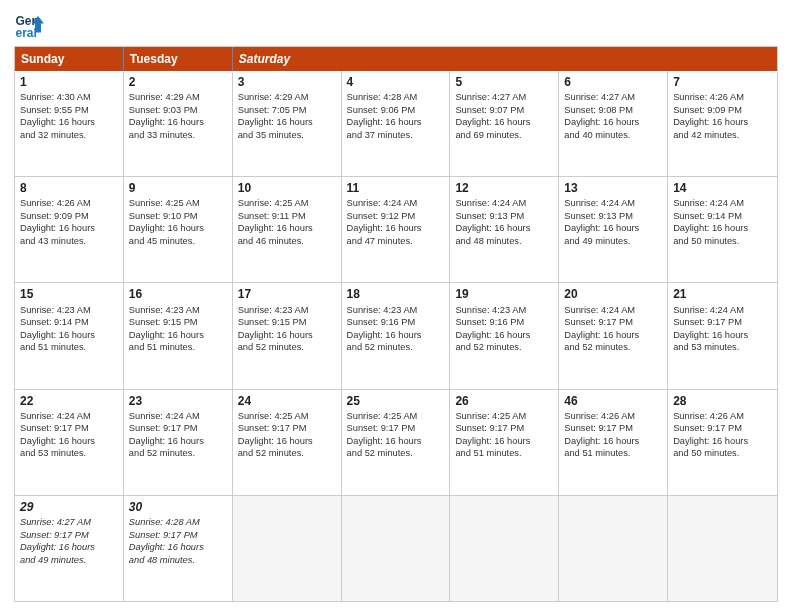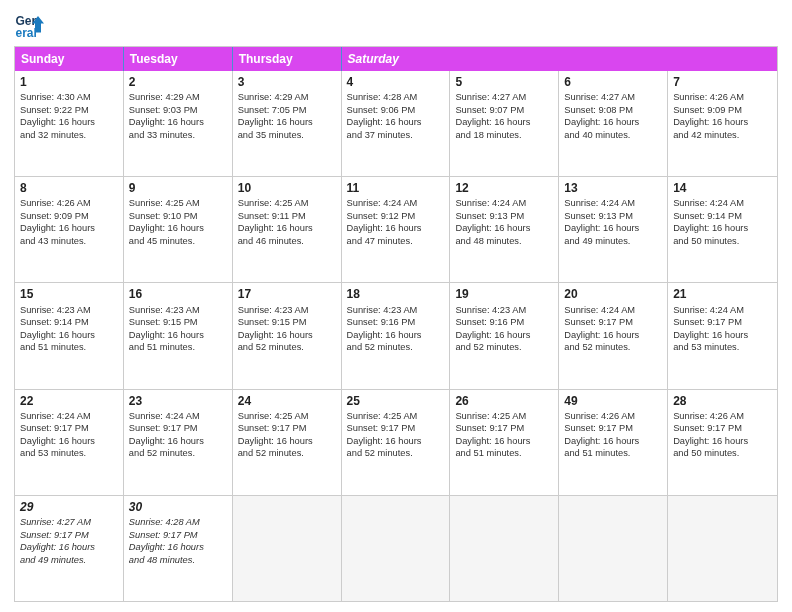--- a/index.html
+++ b/index.html
@@ -48,21 +48,21 @@
     }
     .calendar {
       flex: 1;
       display: flex;
       flex-direction: column;
       border: 1px solid #ccc;
     }
     .cal-header {
       display: grid;
       grid-template-columns: repeat(7, 1fr);
-      background: #d946ef;
+      background: #c2410c;
     }
     .cal-header-cell {
       color: #fff;
       font-weight: bold;
       font-size: 12px;
       padding: 5px 6px;
       text-align: left;
       border-right: 1px solid #4a8ed0;
     }
     .cal-header-cell:last-child {
@@ -129,29 +129,28 @@
     <div class="title-block">
       <div class="main-title"></div>
       <div class="subtitle"></div>
     </div>
   </div>
 
   <div class="calendar">
     <div class="cal-header" id="cal-header">
         <div class="cal-header-cell">Sunday</div>
         <div class="cal-header-cell">Tuesday</div>
-        <div class="cal-header-cell">Thursday</div>
         <div class="cal-header-cell">Saturday</div>
       </div>
     <div class="cal-body" id="cal-body">
         <div class="cal-row">
           <div class="cal-cell">
             <div class="day-num">1</div>
             <div class="cell-text">Sunrise: 4:30 AM</div>
-            <div class="cell-text">Sunset: 9:22 PM</div>
+            <div class="cell-text">Sunset: 9:55 PM</div>
             <div class="cell-text">Daylight: 16 hours</div>
             <div class="cell-text">and 32 minutes.</div>
           </div>
           <div class="cal-cell">
             <div class="day-num">2</div>
             <div class="cell-text">Sunrise: 4:29 AM</div>
             <div class="cell-text">Sunset: 9:03 PM</div>
             <div class="cell-text">Daylight: 16 hours</div>
             <div class="cell-text">and 33 minutes.</div>
           </div>
@@ -167,21 +166,21 @@
             <div class="cell-text">Sunrise: 4:28 AM</div>
             <div class="cell-text">Sunset: 9:06 PM</div>
             <div class="cell-text">Daylight: 16 hours</div>
             <div class="cell-text">and 37 minutes.</div>
           </div>
           <div class="cal-cell">
             <div class="day-num">5</div>
             <div class="cell-text">Sunrise: 4:27 AM</div>
             <div class="cell-text">Sunset: 9:07 PM</div>
             <div class="cell-text">Daylight: 16 hours</div>
-            <div class="cell-text">and 18 minutes.</div>
+            <div class="cell-text">and 69 minutes.</div>
           </div>
           <div class="cal-cell">
             <div class="day-num">6</div>
             <div class="cell-text">Sunrise: 4:27 AM</div>
             <div class="cell-text">Sunset: 9:08 PM</div>
             <div class="cell-text">Daylight: 16 hours</div>
             <div class="cell-text">and 40 minutes.</div>
           </div>
           <div class="cal-cell">
             <div class="day-num">7</div>
@@ -323,21 +322,21 @@
             <div class="cell-text">and 52 minutes.</div>
           </div>
           <div class="cal-cell">
             <div class="day-num">26</div>
             <div class="cell-text">Sunrise: 4:25 AM</div>
             <div class="cell-text">Sunset: 9:17 PM</div>
             <div class="cell-text">Daylight: 16 hours</div>
             <div class="cell-text">and 51 minutes.</div>
           </div>
           <div class="cal-cell">
-            <div class="day-num">49</div>
+            <div class="day-num">46</div>
             <div class="cell-text">Sunrise: 4:26 AM</div>
             <div class="cell-text">Sunset: 9:17 PM</div>
             <div class="cell-text">Daylight: 16 hours</div>
             <div class="cell-text">and 51 minutes.</div>
           </div>
           <div class="cal-cell">
             <div class="day-num">28</div>
             <div class="cell-text">Sunrise: 4:26 AM</div>
             <div class="cell-text">Sunset: 9:17 PM</div>
             <div class="cell-text">Daylight: 16 hours</div>

